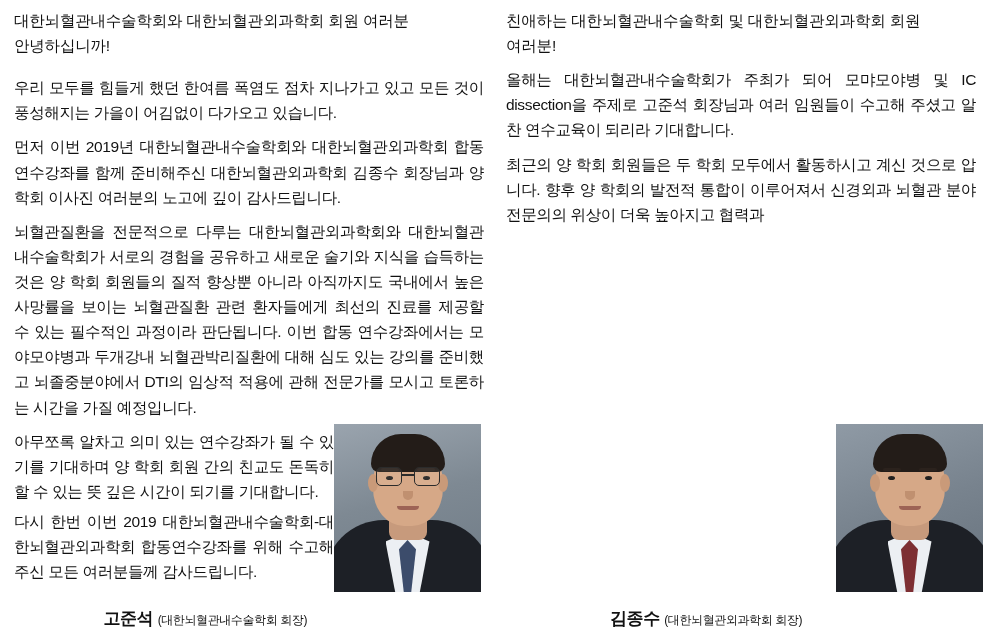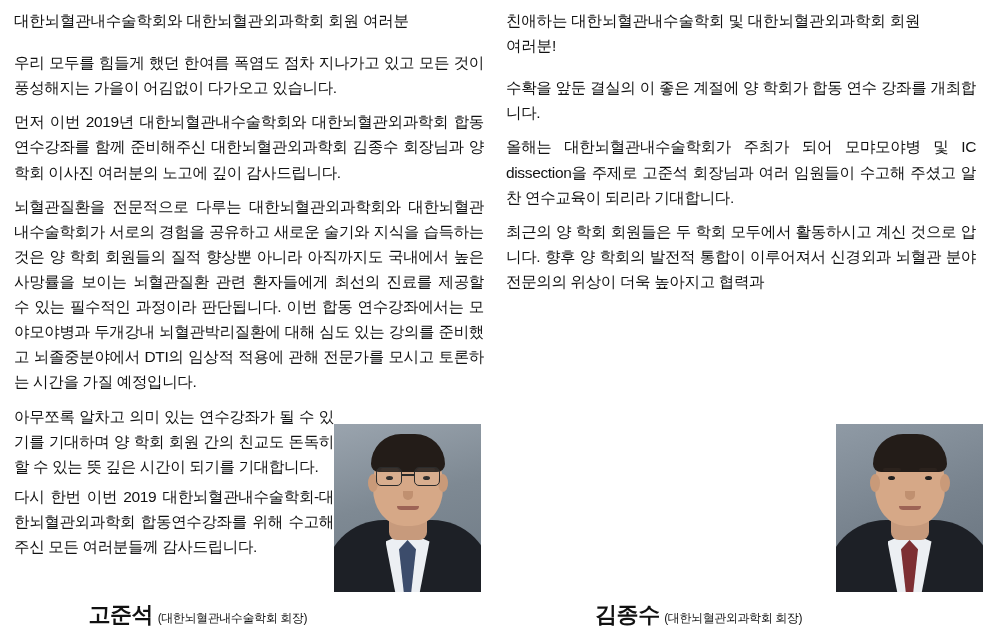--- a/index.html
+++ b/index.html
@@ -217,50 +217,50 @@
   
   .signature {
     position: absolute;
     bottom: 8px;
     text-align: right;
     white-space: nowrap;
   }
   .sig-left { right: 503px; }
   .sig-right { right: 8px; }
   .sig-name {
-    font-size: 22px;
+    font-size: 17px;
     font-weight: bold;
     letter-spacing: -0.4px;
   }
   .sig-title {
     font-size: 12px;
     letter-spacing: -0.4px;
   }
 </style>
 </head>
 <body>
 
 <div class="page">
 
   <div class="column col-left">
     <p class="greeting">대한뇌혈관내수술학회와 대한뇌혈관외과학회 회원 여러분</p>
+    <p class="greeting" style="padding-top:0;">안녕하십니까!</p>
 
     <p class="para gap-lg">우리 모두를 힘들게 했던 한여름 폭염도 점차 지나가고 있고 모든 것이 풍성해지는 가을이 어김없이 다가오고 있습니다.</p>
     <p class="para gap-sm">먼저 이번 2019년 대한뇌혈관내수술학회와 대한뇌혈관외과학회 합동연수강좌를 함께 준비해주신 대한뇌혈관외과학회 김종수 회장님과 양 학회 이사진 여러분의 노고에 깊이 감사드립니다.</p>
     <p class="para gap-sm">뇌혈관질환을 전문적으로 다루는 대한뇌혈관외과학회와 대한뇌혈관내수술학회가 서로의 경험을 공유하고 새로운 술기와 지식을 습득하는 것은 양 학회 회원들의 질적 향상뿐 아니라 아직까지도 국내에서 높은 사망률을 보이는 뇌혈관질환 관련 환자들에게 최선의 진료를 제공할 수 있는 필수적인 과정이라 판단됩니다. 이번 합동 연수강좌에서는 모야모야병과 두개강내 뇌혈관박리질환에 대해 심도 있는 강의를 준비했고 뇌졸중분야에서 DTI의 임상적 적용에 관해 전문가를 모시고 토론하는 시간을 가질 예정입니다.</p>
 
     <p class="para gap-sm" style="width:320px;">아무쪼록 알차고 의미 있는 연수강좌가 될 수 있기를 기대하며 양 학회 회원 간의 친교도 돈독히 할 수 있는 뜻 깊은 시간이 되기를 기대합니다.</p>
     <p class="para gap-xs" style="width:320px;">다시 한번 이번 2019 대한뇌혈관내수술학회-대한뇌혈관외과학회 합동연수강좌를 위해 수고해주신 모든 여러분들께 감사드립니다.</p>
   </div>
 
   <div class="column col-right">
     <p class="greeting">친애하는 대한뇌혈관내수술학회 및 대한뇌혈관외과학회 회원</p>
     <p class="greeting" style="padding-top:0;">여러분!</p>
 
-    <p class="para gap-lg">수확을 앞둔 결실의 이 좋은 계절에 양 학회가 합동 연수 강좌를 개최합니다.</p>
     <p class="para gap-sm">올해는 대한뇌혈관내수술학회가 주최가 되어 모먀모야병 및 IC dissection을 주제로 고준석 회장님과 여러 임원들이 수고해 주셨고 알찬 연수교육이 되리라 기대합니다.</p>
     <p class="para gap-sm">최근의 양 학회 회원들은 두 학회 모두에서 활동하시고 계신 것으로 압니다. 향후 양 학회의 발전적 통합이 이루어져서 신경외과 뇌혈관 분야 전문의의 위상이 더욱 높아지고 협력과</p>
 
   </div>
 
   <div class="portrait portrait-left">
     <div class="ph-bg"></div>
     <div class="ph-suit"></div>
     <div class="ph-shirt"></div>
     <div class="ph-tie"></div>

